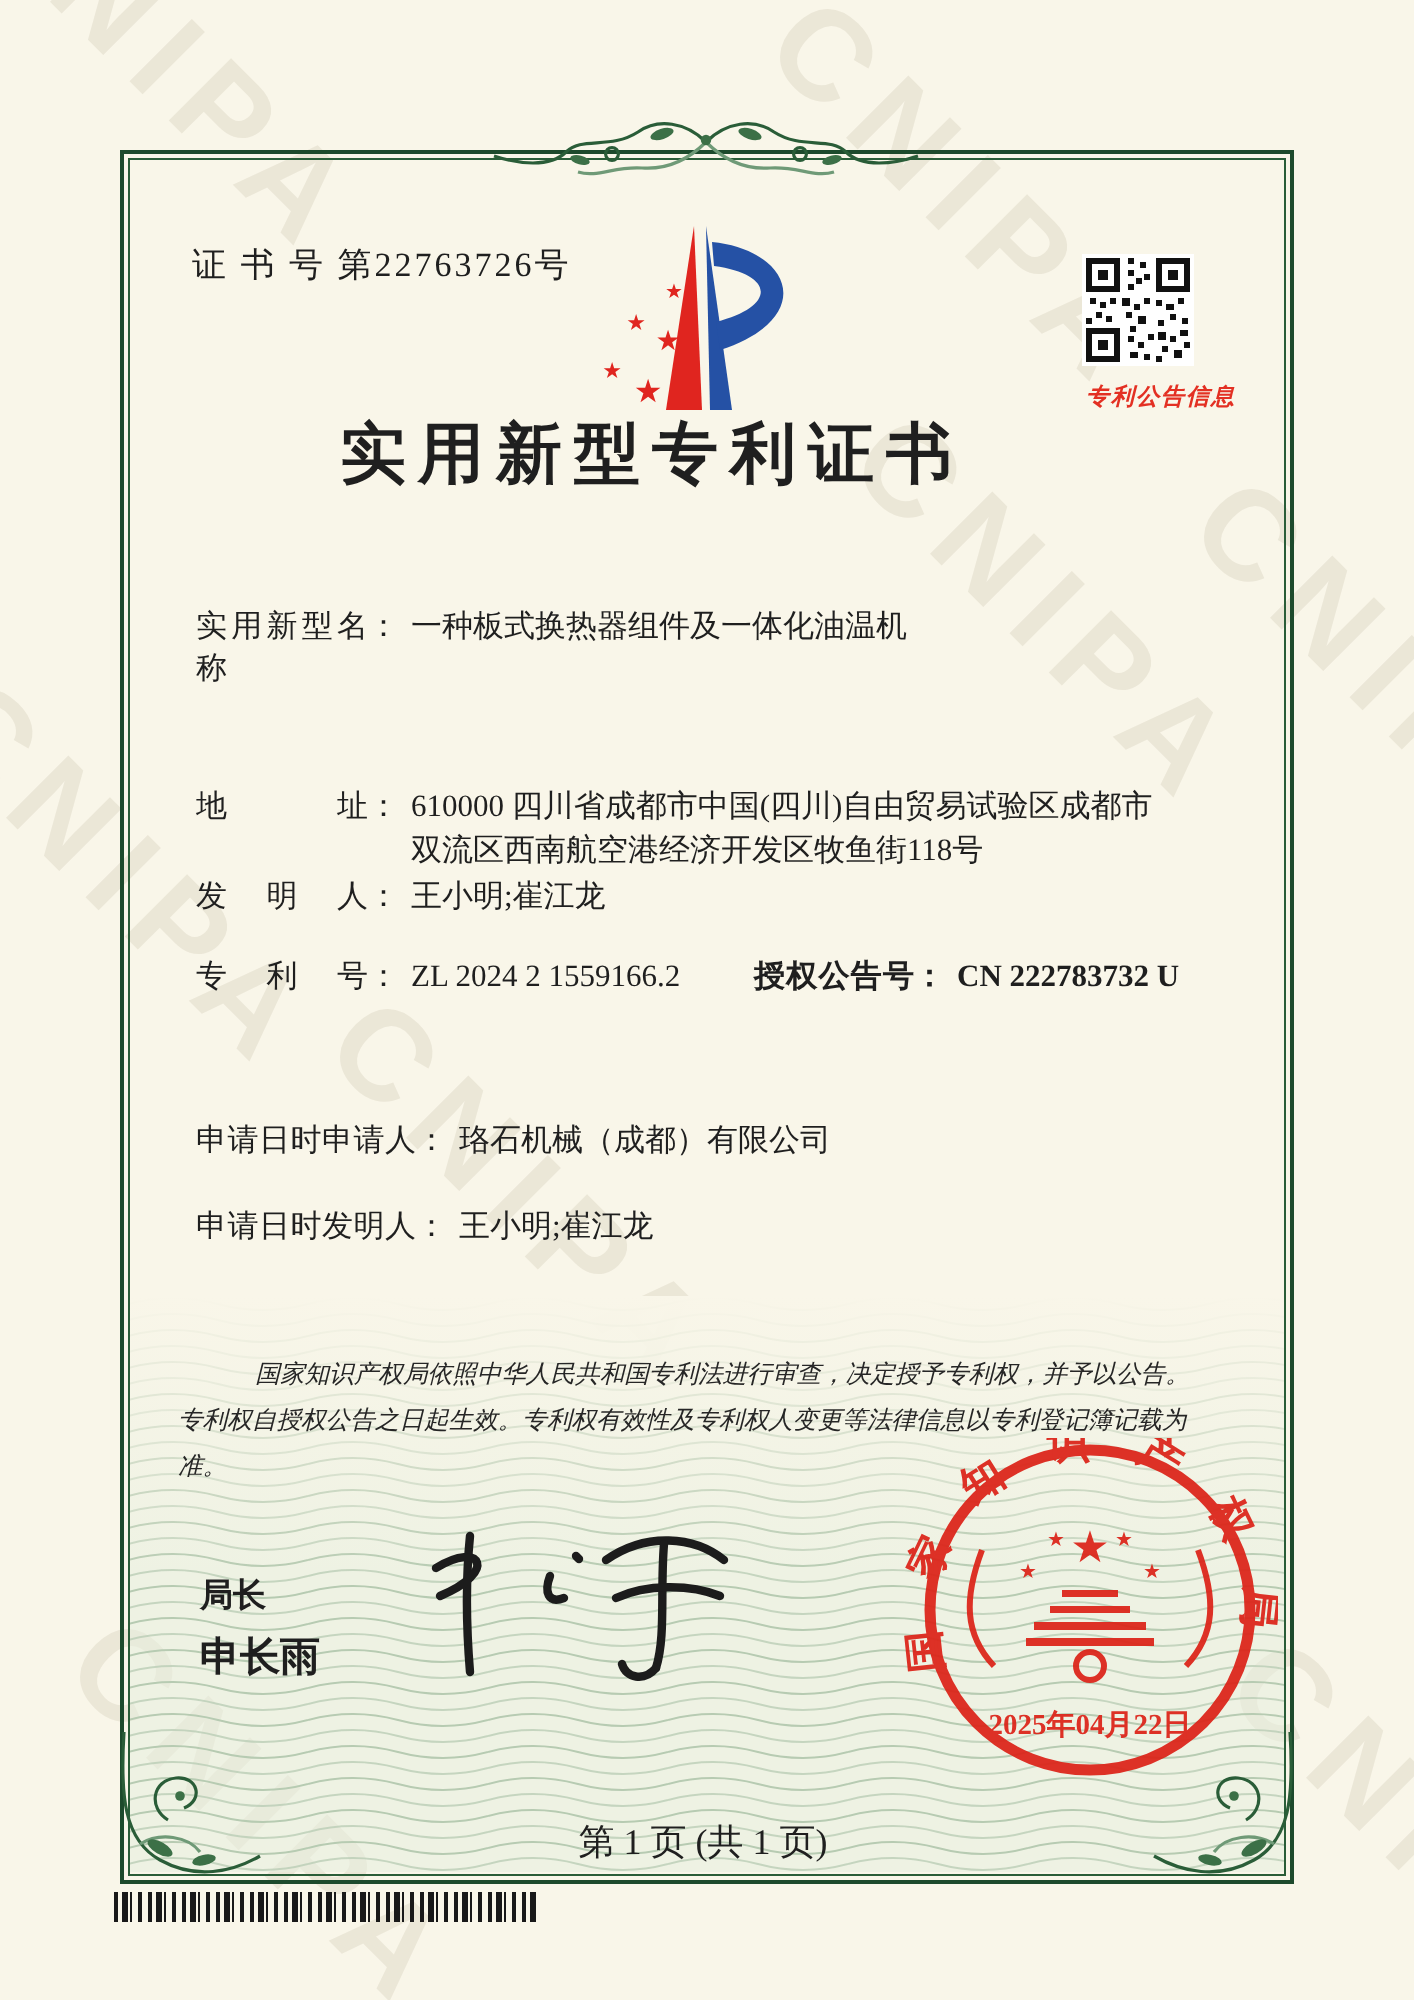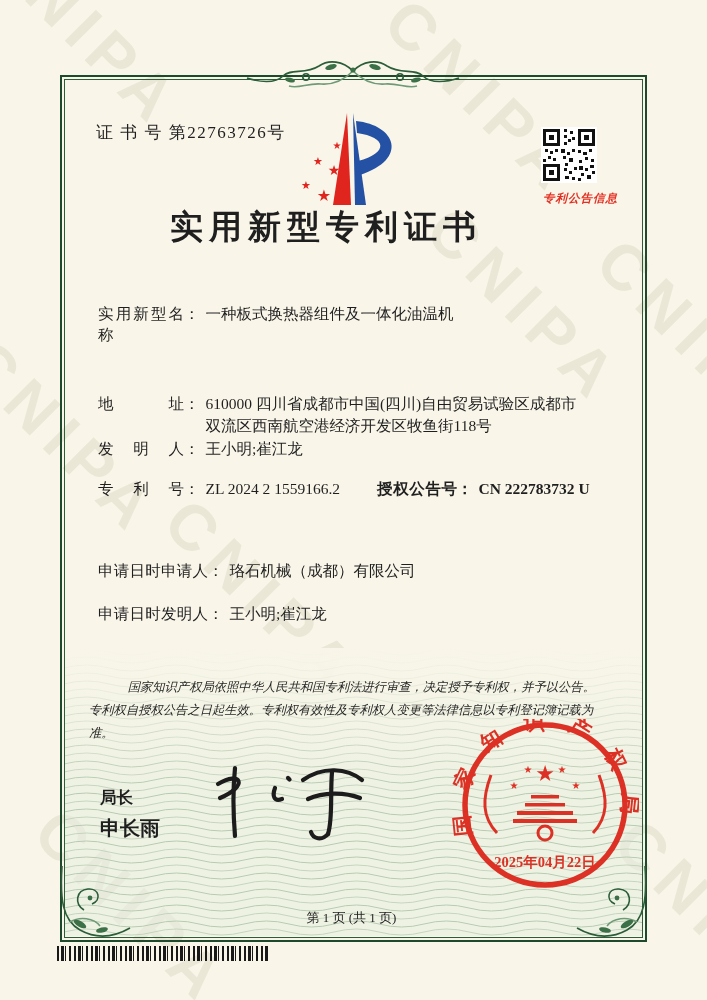--- a/index.html
+++ b/index.html
@@ -42,21 +42,21 @@
   .rlbl{display:inline-block;width:80px;text-align:justify;text-align-last:justify;vertical-align:top;}
   .statement{position:absolute;left:89px;top:676px;width:520px;z-index:4;
              font-size:12.3px;line-height:23px;font-style:italic;font-weight:500;color:#262626;}
   .statement .ln1{text-indent:2em;text-align:center;}
   .officer-title{position:absolute;left:100px;top:787px;z-index:4;font-size:16.5px;
                  font-family:"Liberation Sans","DejaVu Sans",sans-serif;font-weight:600;}
   .officer-name{position:absolute;left:100px;top:815px;z-index:4;font-size:20px;
                 font-family:"Liberation Sans","DejaVu Sans",sans-serif;font-weight:600;}
   .signature{position:absolute;left:205px;top:756px;z-index:4;}
   .seal{position:absolute;left:451px;top:719px;z-index:5;opacity:.93;}
-  .footer-page{position:absolute;left:60px;top:909px;width:583px;z-index:4;text-align:center;font-size:13px;}
+  .footer-page{position:absolute;left:60px;top:909px;width:583px;z-index:4;text-align:center;font-size:18px;}
   .barcode{position:absolute;left:57px;top:946px;width:211px;height:15px;z-index:4;
     background:repeating-linear-gradient(90deg,#191919 0 2px,transparent 2px 4px,#191919 4px 7px,
     transparent 7px 8px,#191919 8px 9px,transparent 9px 12px,#191919 12px 14px,transparent 14px 17px);}
 </style>
 </head>
 <body>
 
 <div class="page">
 
   <span class="wm wm1">CNIPA</span>

